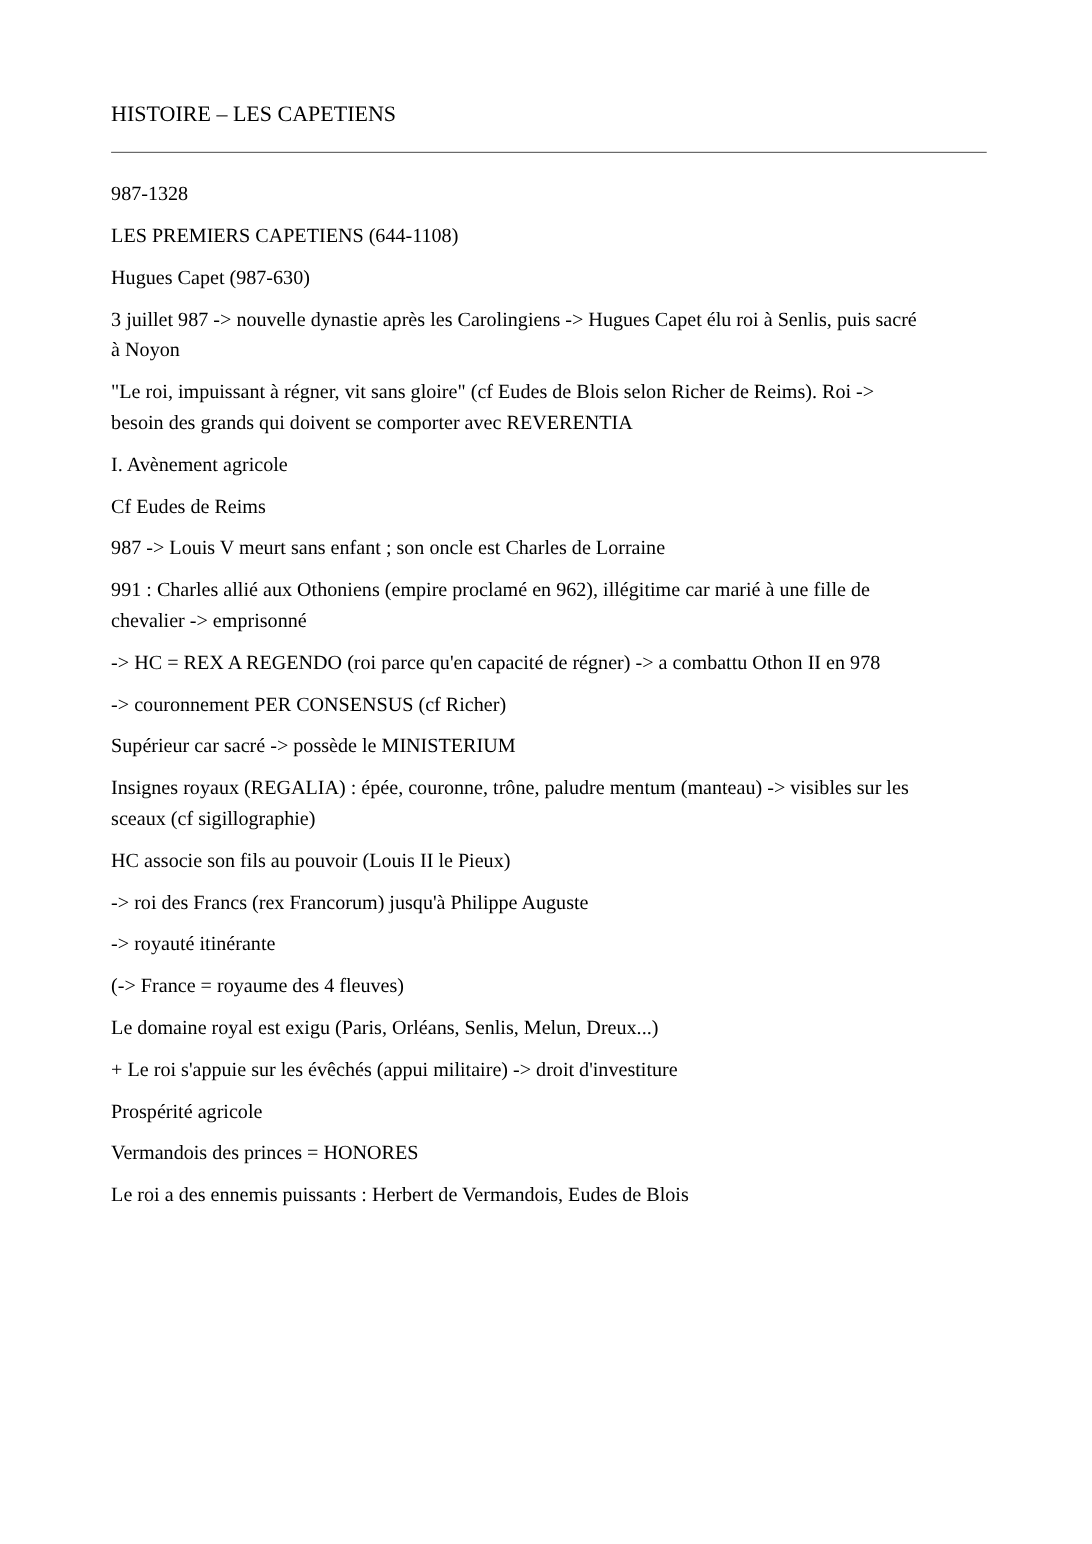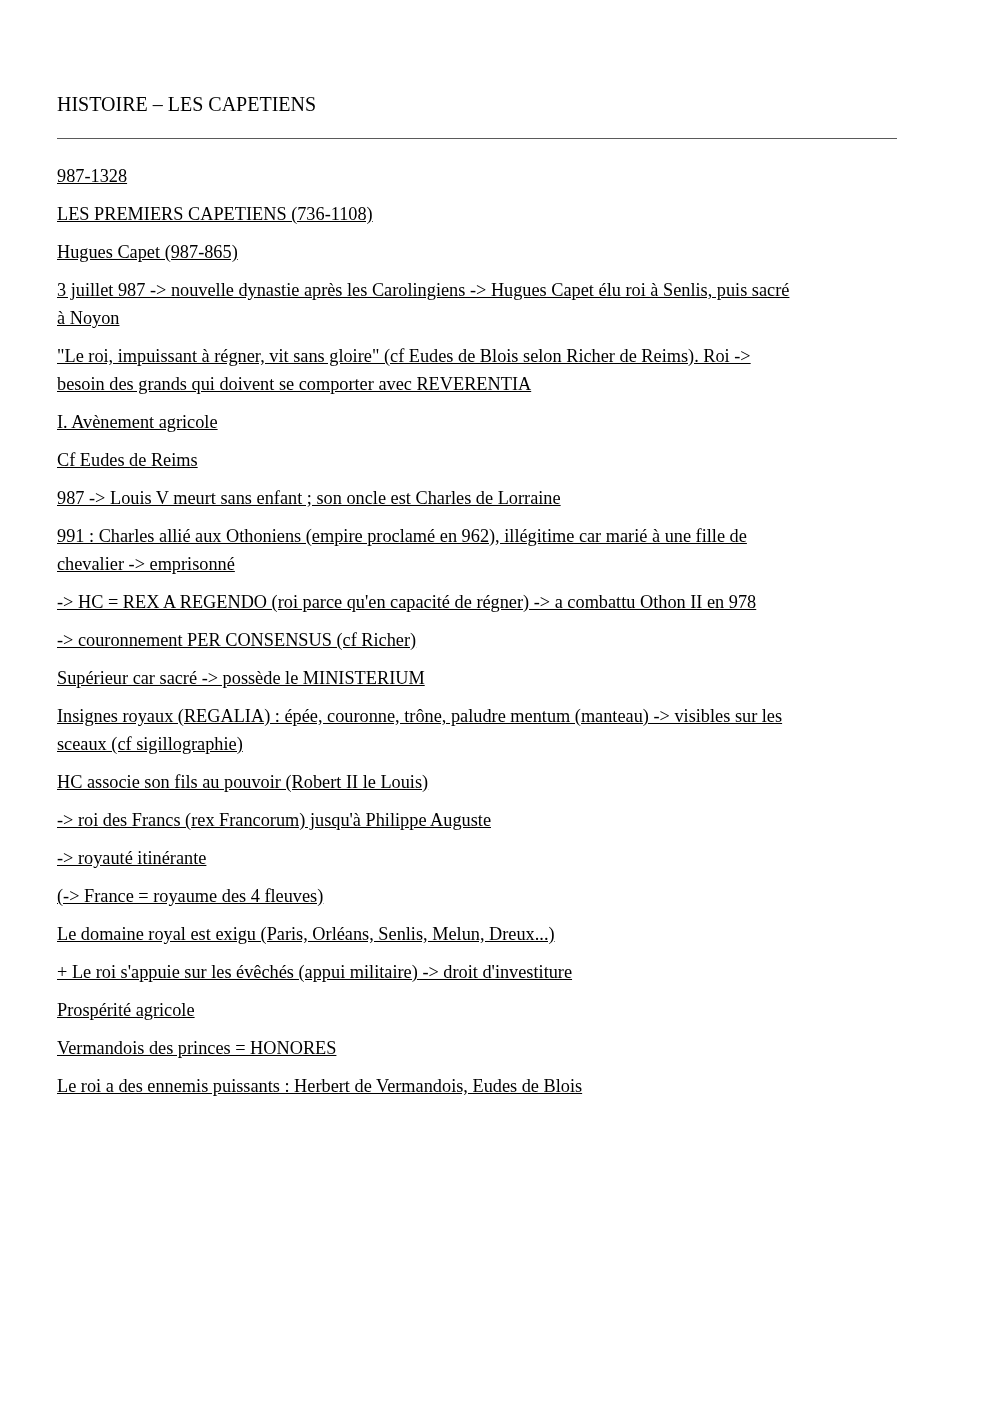--- a/index.html
+++ b/index.html
@@ -6,21 +6,21 @@
     margin: 0;
     padding: 0;
     background: #ffffff;
   }
   .page {
     position: relative;
     width: 993px;
     height: 1404px;
     background: #ffffff;
     box-sizing: border-box;
-    padding: 90px 96px 0 57px;
+    padding: 90px 96px 0 101px;
     overflow: hidden;
     font-family: "Liberation Serif", "DejaVu Serif", serif;
     color: #000000;
   }
   .doc-title {
     margin: 0;
     font-size: 20px;
     font-weight: normal;
     line-height: 28px;
     white-space: nowrap;
@@ -28,44 +28,43 @@
   .divider {
     height: 0;
     border-top: 1px solid #5a5a5a;
     margin: 20px 0 23px 0;
   }
   .doc-body p {
     margin: 0 0 10px 0;
     font-size: 18.3px;
     line-height: 28px;
     white-space: nowrap;
-    text-decoration: underline;
   }
 </style>
 </head>
 <body>
 
 <div class="page">
   <h1 class="doc-title">HISTOIRE – LES CAPETIENS</h1>
   <div class="divider"></div>
   <div class="doc-body" id="doc-body">
       <p>987-1328</p>
-      <p>LES PREMIERS CAPETIENS (736-1108)</p>
-      <p>Hugues Capet (987-865)</p>
+      <p>LES PREMIERS CAPETIENS (644-1108)</p>
+      <p>Hugues Capet (987-630)</p>
       <p>3 juillet 987 -&gt; nouvelle dynastie après les Carolingiens -&gt; Hugues Capet élu roi à Senlis, puis sacré<br>à Noyon</p>
       <p>"Le roi, impuissant à régner, vit sans gloire" (cf Eudes de Blois selon Richer de Reims). Roi -&gt;<br>besoin des grands qui doivent se comporter avec REVERENTIA</p>
       <p>I. Avènement agricole</p>
       <p>Cf Eudes de Reims</p>
       <p>987 -&gt; Louis V meurt sans enfant ; son oncle est Charles de Lorraine</p>
       <p>991 : Charles allié aux Othoniens (empire proclamé en 962), illégitime car marié à une fille de<br>chevalier -&gt; emprisonné</p>
       <p>-&gt; HC = REX A REGENDO (roi parce qu'en capacité de régner) -&gt; a combattu Othon II en 978</p>
       <p>-&gt; couronnement PER CONSENSUS (cf Richer)</p>
       <p>Supérieur car sacré -&gt; possède le MINISTERIUM</p>
       <p>Insignes royaux (REGALIA) : épée, couronne, trône, paludre mentum (manteau) -&gt; visibles sur les<br>sceaux (cf sigillographie)</p>
-      <p>HC associe son fils au pouvoir (Robert II le Louis)</p>
+      <p>HC associe son fils au pouvoir (Louis II le Pieux)</p>
       <p>-&gt; roi des Francs (rex Francorum) jusqu'à Philippe Auguste</p>
       <p>-&gt; royauté itinérante</p>
       <p>(-&gt; France = royaume des 4 fleuves)</p>
       <p>Le domaine royal est exigu (Paris, Orléans, Senlis, Melun, Dreux...)</p>
       <p>+ Le roi s'appuie sur les évêchés (appui militaire) -&gt; droit d'investiture</p>
       <p>Prospérité agricole</p>
       <p>Vermandois des princes = HONORES</p>
       <p>Le roi a des ennemis puissants : Herbert de Vermandois, Eudes de Blois</p>
     </div>
 </div>

